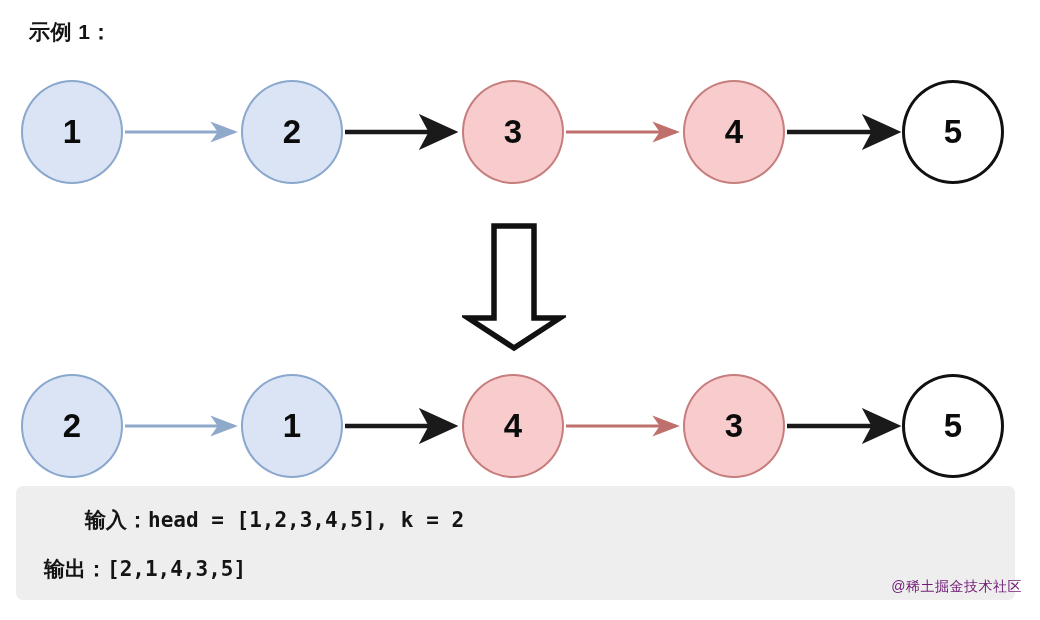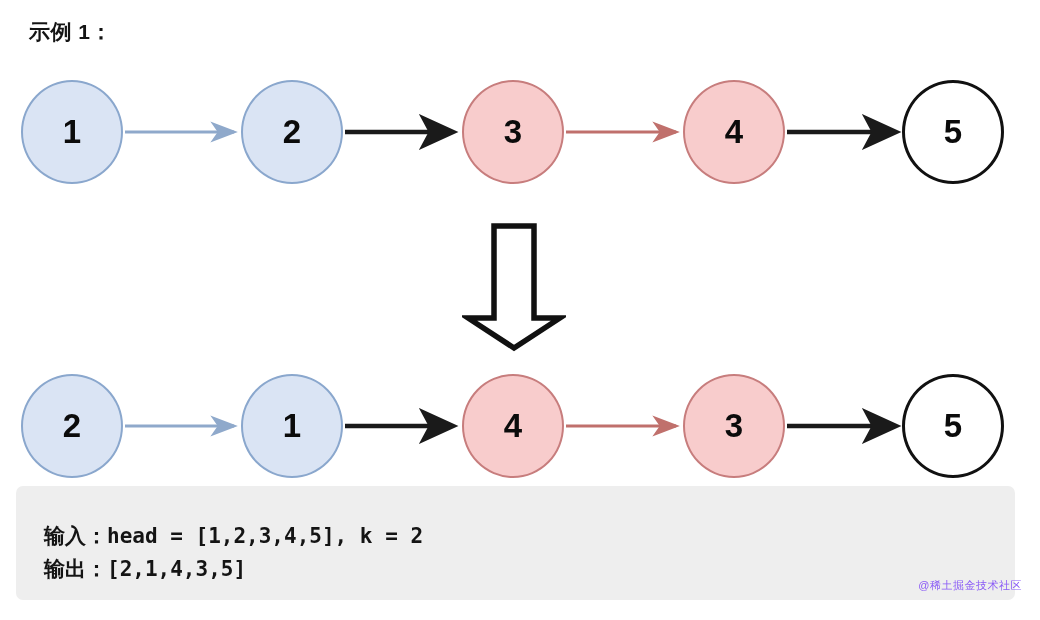--- a/index.html
+++ b/index.html
@@ -103,29 +103,29 @@
   .caption-line {
     position: absolute;
     left: 28px;
     font-family: "DejaVu Sans Mono", "Liberation Mono", monospace;
     font-size: 21px;
     font-weight: 700;
     color: #141414;
     white-space: pre;
     letter-spacing: 0px;
   }
-  .caption-line.l1 { top: 36px; }
+  .caption-line.l1 { top: 20px; margin-left: 41px; }
   .caption-line.l2 { top: 55px; margin-top: 14px; }
 
   .watermark {
     position: absolute;
     right: 18px;
     top: 578px;
-    font-size: 11px;
-    color: #8b5cf6;
+    font-size: 14px;
+    color: #701a75;
     letter-spacing: 0.5px;
     white-space: nowrap;
   }
 </style>
 </head>
 <body>
 
 <div id="canvas">
 
   <div class="title">示例 1：</div>

